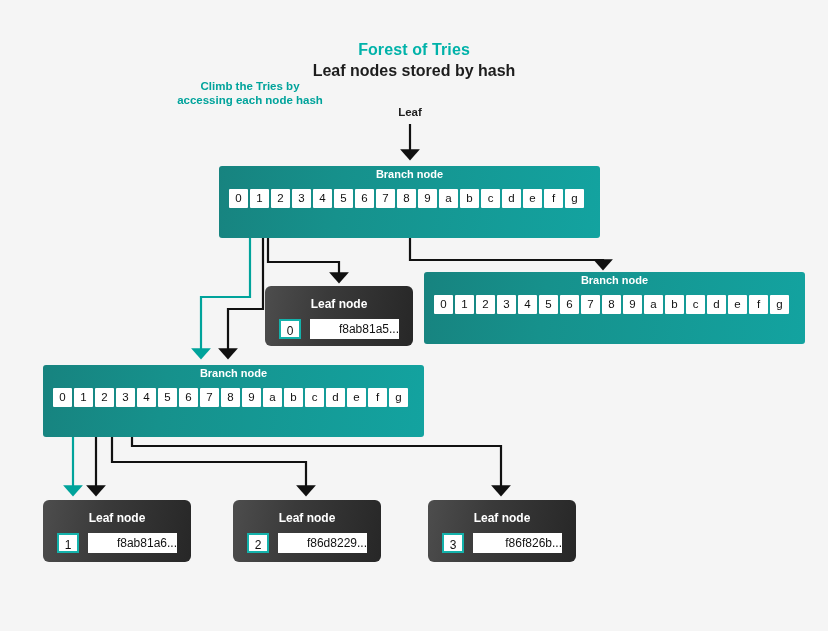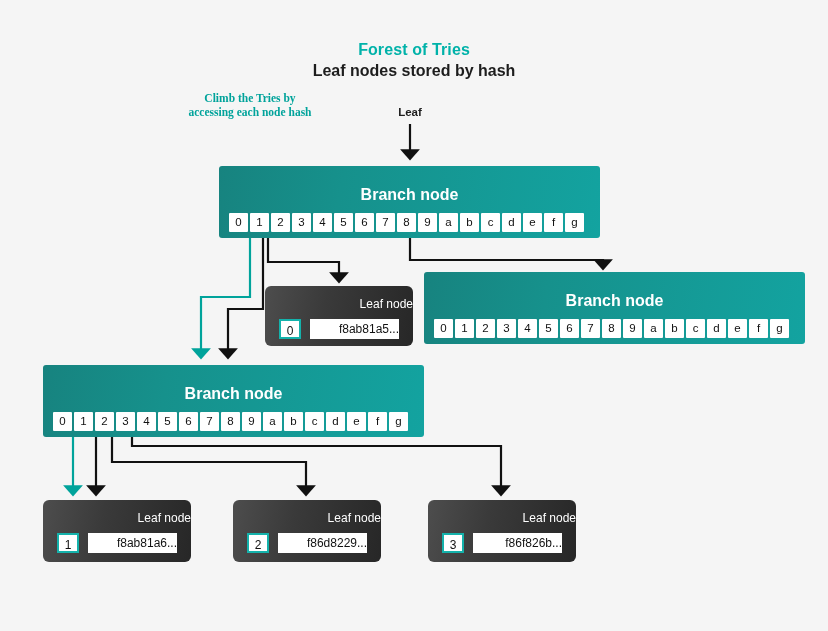--- a/index.html
+++ b/index.html
@@ -68,24 +68,24 @@
   .branch {
     position: absolute;
     z-index: 2;
     border-radius: 3px;
     background: linear-gradient(100deg, #17837f 0%, #16918c 32%, #13a3a0 100%);
     box-sizing: border-box;
     padding: 0;
   }
   .branch .bn-title {
     color: #ffffff;
-    font-size: 16px;
-    font-weight: bold;
-    text-align: center;
-    padding-top: 20px;
+    font-size: 11px;
+    font-weight: bold;
+    text-align: center;
+    padding-top: 2px;
   }
   .cells {
     display: flex;
     gap: 2px;
     margin-top: 9px;
     padding: 0 10px 0 10px;
   }
   .cell {
     width: 19px;
     height: 19px;
@@ -102,22 +102,22 @@
   .leaf {
     position: absolute;
     z-index: 2;
     border-radius: 6px;
     background: linear-gradient(100deg, #4d4d4d 0%, #3a3a3a 40%, #272727 100%);
     box-sizing: border-box;
   }
   .leaf .ln-title {
     color: #ffffff;
     font-size: 12px;
-    font-weight: normal;
-    text-align: right;
+    font-weight: bold;
+    text-align: center;
     padding-top: 11px;
   }
   .leaf .ln-row {
     display: flex;
     align-items: center;
     margin-top: 8px;
     padding: 0 14px;
     gap: 9px;
   }
   .leaf .ln-index {
@@ -143,21 +143,21 @@
   }
 </style>
 </head>
 <body>
 
 <div id="canvas">
 
   <div class="title-main">Forest of Tries</div>
   <div class="title-sub">Leaf nodes stored by hash</div>
 
-  <div class="anno teal" style="left:160px; top:91px; width:180px;font-family:Liberation Serif, serif;">Climb the Tries by
+  <div class="anno teal" style="left:160px; top:79px; width:180px;">Climb the Tries by
 accessing each node hash</div>
   <div class="anno dark" style="left:375px; top:105px; width:70px;">Leaf</div>
 
   <svg class="wires" viewBox="0 0 828 631" xmlns="http://www.w3.org/2000/svg">
     <defs>
       <marker id="ah-dark" markerWidth="9" markerHeight="9" refX="1.3" refY="4.5" orient="auto" markerUnits="strokeWidth">
         <path d="M0,0 L0,9 L5.2,4.5 z" fill="#111111"></path>
       </marker>
       <marker id="ah-teal" markerWidth="9" markerHeight="9" refX="1.3" refY="4.5" orient="auto" markerUnits="strokeWidth">
         <path d="M0,0 L0,9 L5.2,4.5 z" fill="#00a39b"></path>

